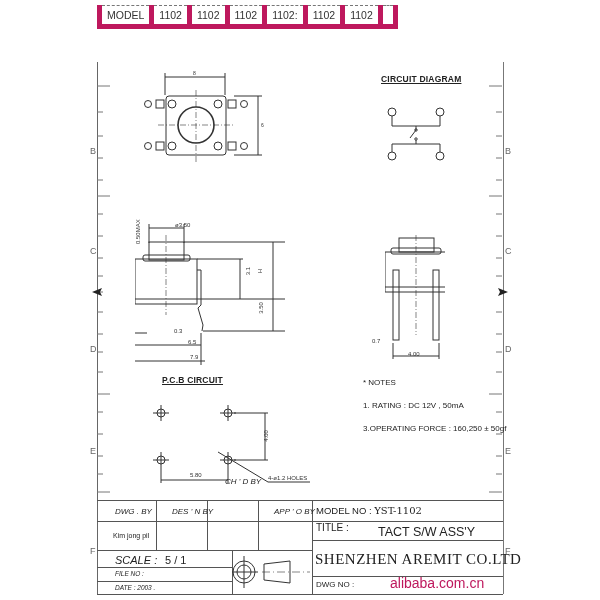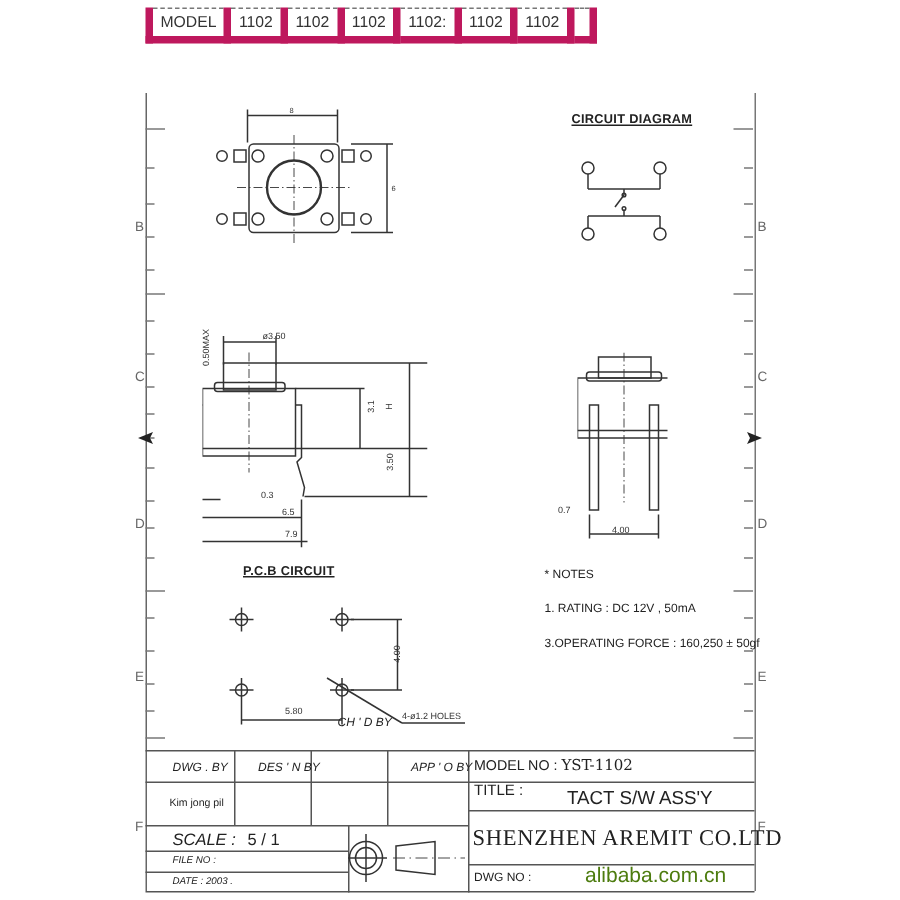--- a/index.html
+++ b/index.html
@@ -23,21 +23,21 @@
   .tb { position:absolute; left:97px; top:500px; width:406px; height:95px; border-top:1px solid #555; }
   .tb-cell { position:absolute; font-size:8px; font-style:italic; color:#222;margin-left:12px; }
   .vline { position:absolute; width:1px; background:#555; }
   .hline { position:absolute; height:1px; background:#555; }
   .model-no { position:absolute; left:316px; top:505px; font-size:9.5px; }
   .model-no .v { font-family:"DejaVu Serif", serif; font-size:10px; }
   .title-lbl { position:absolute; left:316px; top:522px; font-size:10px; }
   .title-val { position:absolute; left:378px; top:525px; font-size:12.5px; }
   .company { position:absolute; left:315px; top:551px; font-family:"Liberation Serif", serif; font-size:15px; letter-spacing:0.5px; }
   .dwgno { position:absolute; left:316px; top:580px; font-size:8px; }
-  .watermark { position:absolute; left:390px; top:575px; font-size:14px; color:#4d7c0f; }
+  .watermark { position:absolute; left:390px; top:575px; font-size:14px; color:#be185d; }
 </style>
 </head>
 <body>
 
 <table class="spec">
   <tbody>
   <tr>
     <td>MODEL</td>
     <td class="c">1102</td>
     <td>1102</td>

